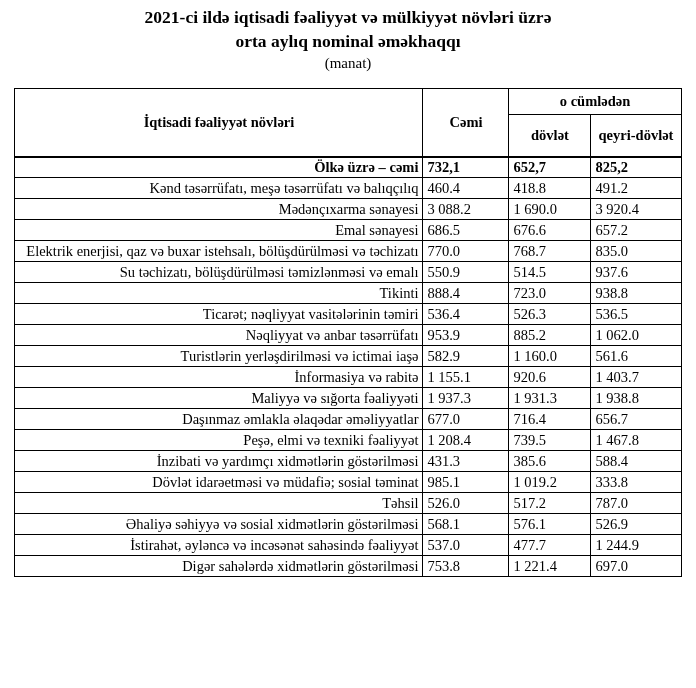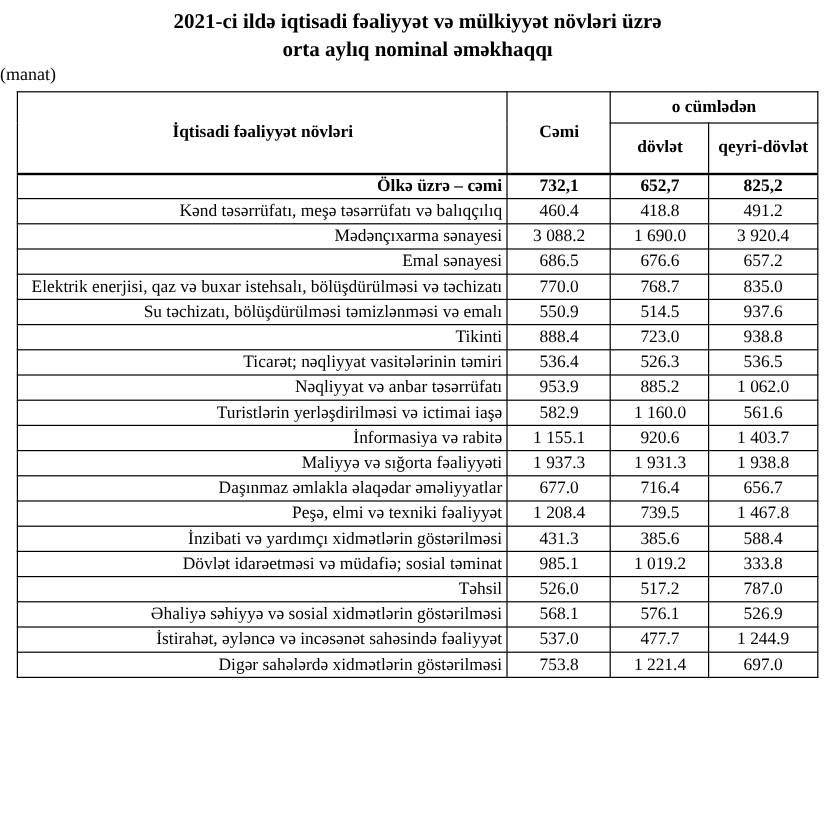--- a/index.html
+++ b/index.html
@@ -18,23 +18,24 @@
     background: #ffffff;
     border-radius: 13px;
   }
   .title {
     text-align: center;
     font-weight: bold;
     font-size: 17.5px;
     line-height: 1.35;
   }
   .unit {
+    text-align: center;
     font-size: 15px;
     margin-top: 2px;
-    margin-bottom: 4px;
+    margin-bottom: 16px;
   }
   table.wage {
     border-collapse: collapse;
     margin: 0 auto;
     width: 666px;
     table-layout: fixed;
     font-size: 14.5px;
     border: 1.5px solid #000;
   }
   table.wage th, table.wage td {
@@ -45,21 +46,21 @@
   thead th {
     font-weight: bold;
     text-align: center;
     vertical-align: middle;
   }
   thead tr.hrow1 { height: 26px; }
   thead tr.hrow2 { height: 42px; }
   thead { border-bottom: 2.5px solid #000; }
   tbody td { height: 21px; }
   td.label-cell { text-align: right; padding-left: 5px; }
-  td.num-cell { text-align: center; padding-right: 6px; white-space: nowrap; }
+  td.num-cell { text-align: left; padding-right: 6px; white-space: nowrap; }
   tr.bold-row td { font-weight: bold; }
 </style>
 </head>
 <body>
 
 <div class="page">
   <div class="title">
     <div>2021-ci ildə iqtisadi fəaliyyət və mülkiyyət növləri üzrə</div>
     <div>orta aylıq nominal əməkhaqqı</div>
   </div>

